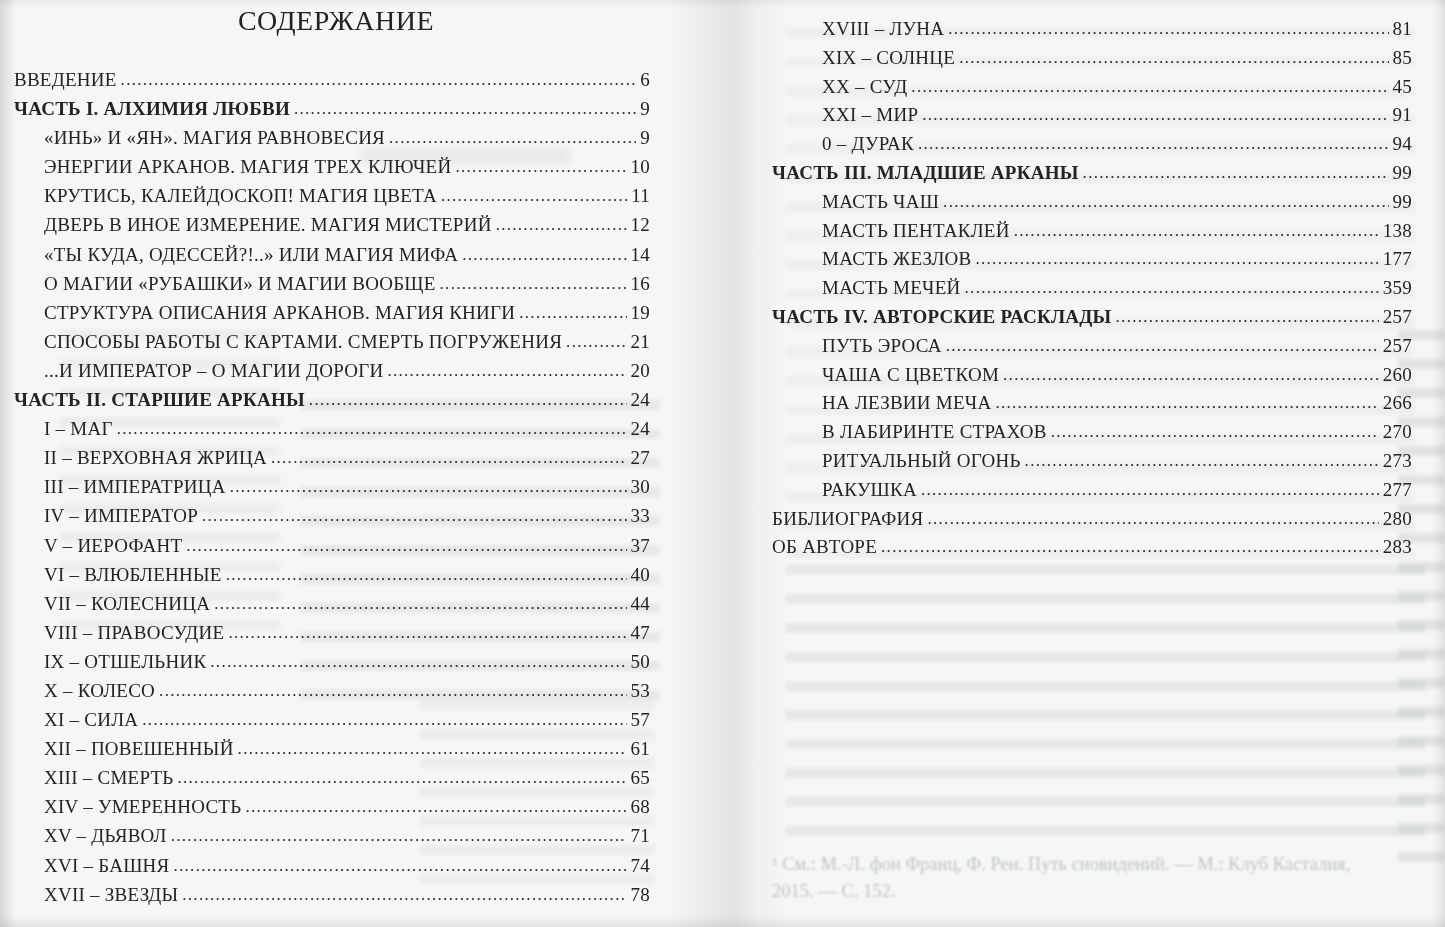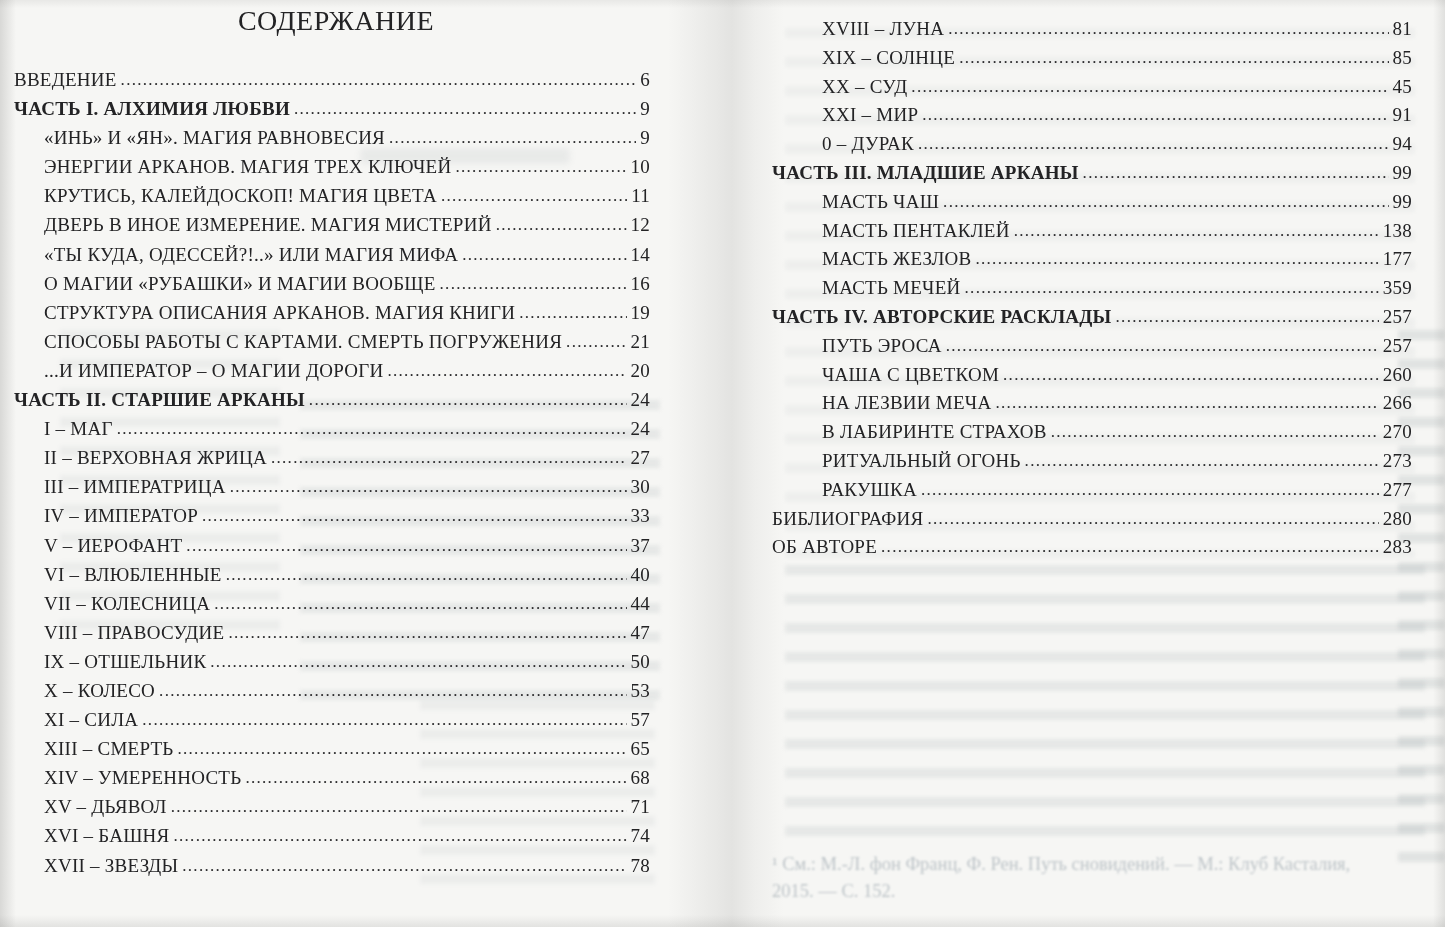--- a/index.html
+++ b/index.html
@@ -208,20 +208,25 @@
           <span class="leader"></span>
           <span class="num">53</span>
         </div>
 
         <div class="toc-row ind">
           <span class="lbl">XI – СИЛА</span>
           <span class="leader"></span>
           <span class="num">57</span>
         </div>
 
+        <div class="toc-row ind">
+          <span class="lbl">XII – ПОВЕШЕННЫЙ</span>
+          <span class="leader"></span>
+          <span class="num">61</span>
+        </div>
 
         <div class="toc-row ind">
           <span class="lbl">XIII – СМЕРТЬ</span>
           <span class="leader"></span>
           <span class="num">65</span>
         </div>
 
         <div class="toc-row ind">
           <span class="lbl">XIV – УМЕРЕННОСТЬ</span>
           <span class="leader"></span>

